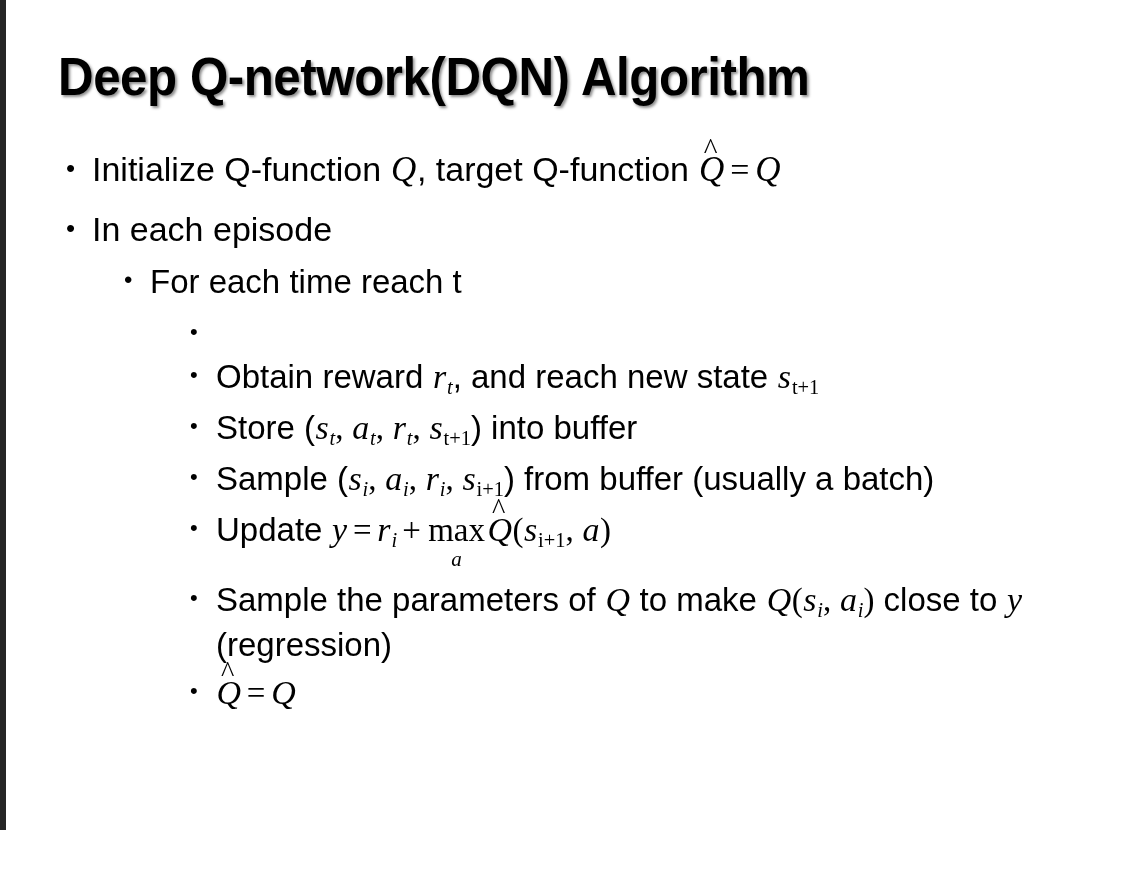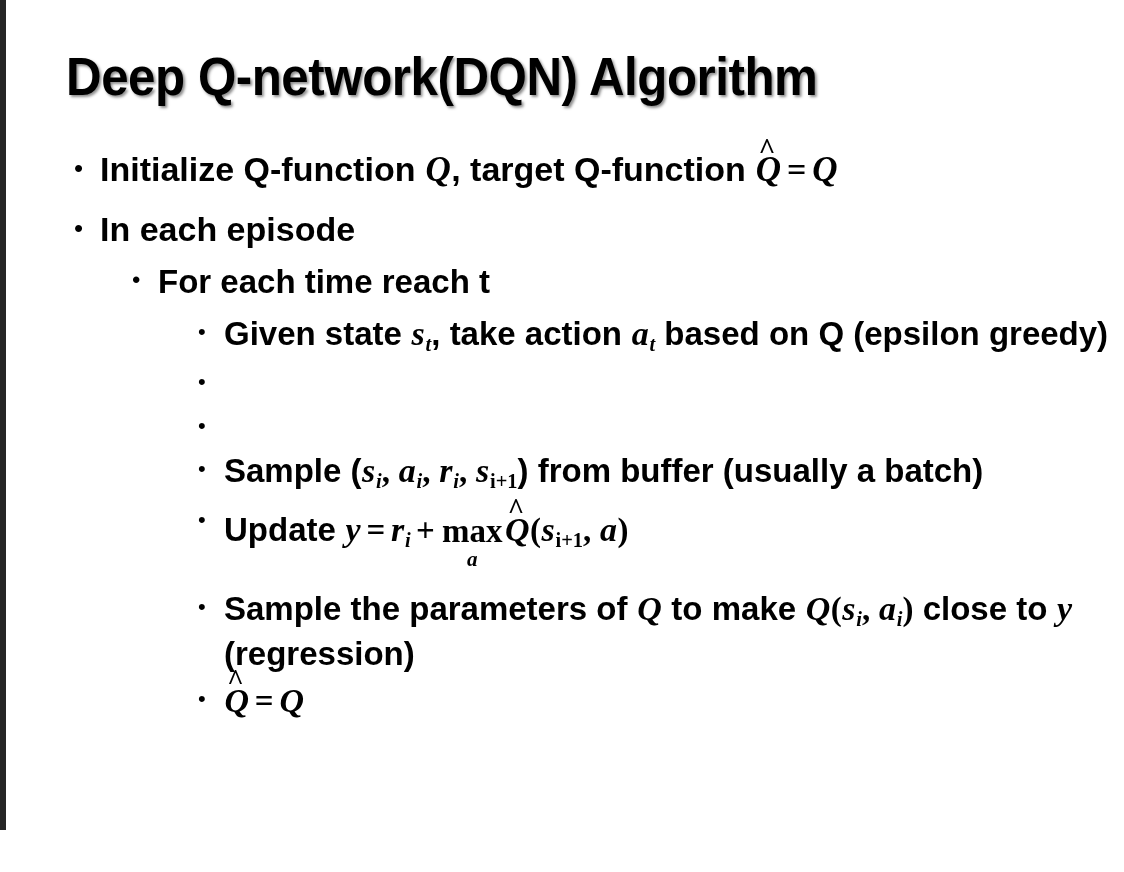--- a/index.html
+++ b/index.html
@@ -21,21 +21,21 @@
     position: absolute;
     left: 0;
     top: 0;
     width: 6px;
     height: 830px;
     background: #262626;
   }
 
   .slide {
     position: absolute;
-    left: 8px;
+    left: 0;
     top: 0;
     width: 1092px;
     height: 872px;
   }
 
   .slide-title {
     position: absolute;
     left: 58px;
     top: 48px;
     font-size: 53px;
@@ -61,21 +61,20 @@
     font-size: 34px;
     line-height: 1.26;
   }
 
   .bullet-row .dot {
     flex: 0 0 auto;
     text-align: left;
   }
   .bullet-row .content {
     flex: 1 1 auto;
-    font-weight: bold;
   }
 
   
   .lvl1 { padding-left: 66px; font-size: 34px; }
   .lvl1 .dot { width: 26px; font-size: 26px; line-height: 1.55; }
   .lvl2 { padding-left: 124px; font-size: 33px; }
   .lvl2 .dot { width: 26px; font-size: 24px; line-height: 1.6; }
   .lvl3 { padding-left: 190px; font-size: 33px; }
   .lvl3 .dot { width: 26px; font-size: 22px; line-height: 1.7; }
 
@@ -122,21 +121,21 @@
 
   
   .underop {
     display: inline-flex;
     flex-direction: column;
     align-items: center;
     vertical-align: baseline;
     line-height: 1;
     position: relative;
     top: 0.02em;
-    margin: 12px 0.06em;
+    margin: 4px 0.06em;
   }
   .underop .op-main {
     font-family: "Liberation Serif", "DejaVu Serif", serif;
     font-style: normal;
     font-size: 1.0em;
     line-height: 1.05;
   }
   .underop .op-under {
     font-family: "Liberation Serif", "DejaVu Serif", serif;
     font-style: italic;
@@ -172,33 +171,34 @@
 
     <div class="bullet-row lvl2">
       <span class="dot">•</span>
       <span class="content">For each time reach t</span>
     </div>
 
     <div class="gap-b"></div>
 
     <div class="bullet-row lvl3">
       <span class="dot">•</span>
-      <span class="content"><span>Given state </span><span class="mi">s</span><span class="sub">t</span><span>, take action </span><span class="mi">a</span><span class="sub">t</span><span> based on Q (epsilon greedy)</span></span>
-    </div>
-
-    <div class="gap-c"></div>
-
-    <div class="bullet-row lvl3">
-      <span class="dot">•</span>
-    </div>
-
-    <div class="gap-c"></div>
-
-    <div class="bullet-row lvl3">
-      <span class="dot">•</span>
+    </div>
+
+    <div class="gap-c"></div>
+
+    <div class="bullet-row lvl3">
+      <span class="dot">•</span>
+      <span class="content"><span>Obtain reward </span><span class="mi">r</span><span class="sub">t</span><span>, and reach new state </span><span class="mi">s</span><span class="sub"><span class="up">t+1</span></span></span>
+    </div>
+
+    <div class="gap-c"></div>
+
+    <div class="bullet-row lvl3">
+      <span class="dot">•</span>
+      <span class="content"><span>Store (</span><span class="mi">s</span><span class="sub">t</span><span class="mr">, </span><span class="mi">a</span><span class="sub">t</span><span class="mr">, </span><span class="mi">r</span><span class="sub">t</span><span class="mr">, </span><span class="mi">s</span><span class="sub"><span class="up">t+1</span></span><span>) into buffer</span></span>
     </div>
 
     <div class="gap-c"></div>
 
     <div class="bullet-row lvl3">
       <span class="dot">•</span>
       <span class="content"><span>Sample (</span><span class="mi">s</span><span class="sub">i</span><span class="mr">, </span><span class="mi">a</span><span class="sub">i</span><span class="mr">, </span><span class="mi">r</span><span class="sub">i</span><span class="mr">, </span><span class="mi">s</span><span class="sub"><span class="up">i+1</span></span><span>) from buffer (usually a batch)</span></span>
     </div>
 
     <div class="gap-c"></div>

